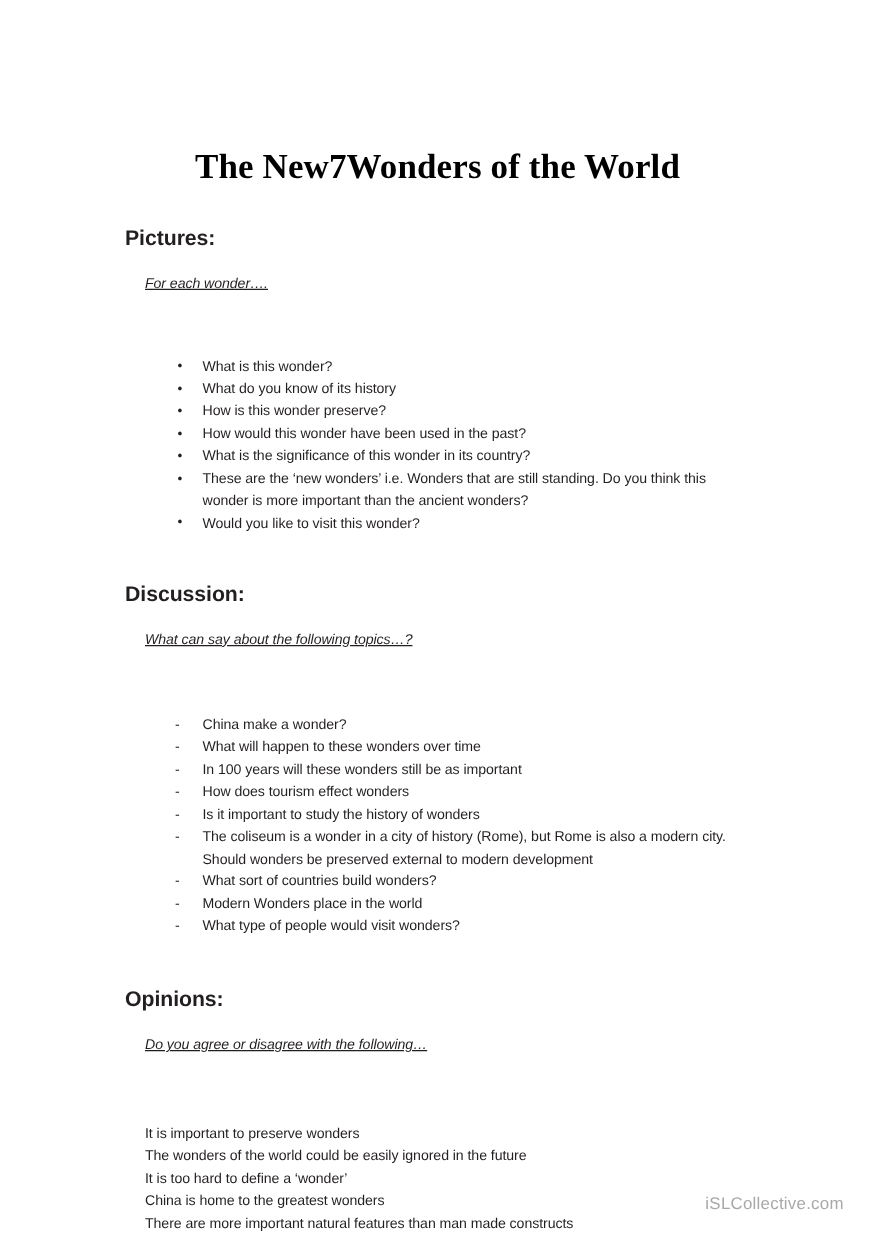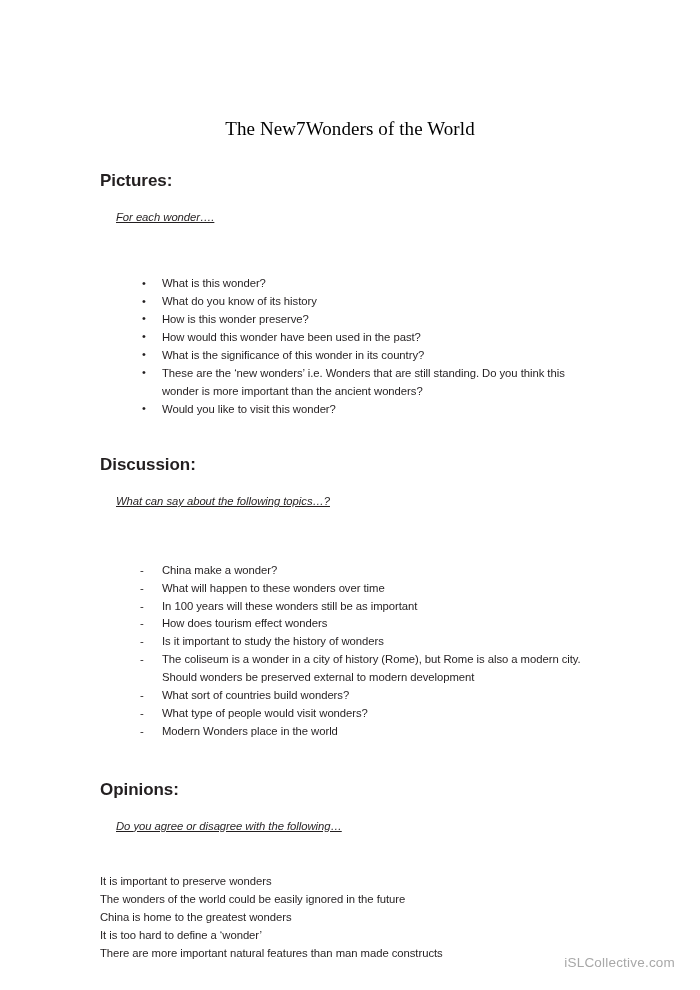--- a/index.html
+++ b/index.html
@@ -29,22 +29,22 @@
   .content {
     position: absolute;
     left: 100px;
     top: 118px;
     width: 500px;
   }
 
   
   .doc-title {
     font-family: "Liberation Serif", "DejaVu Serif", serif;
-    font-size: 19px;
-    font-weight: 400;
+    font-size: 28px;
+    font-weight: 700;
     line-height: 1.15;
     color: #000000;
     text-align: center;
     margin: 0 0 0 0;
     letter-spacing: 0.1px;
     white-space: nowrap;
   }
 
   
   .section-heading {
@@ -101,21 +101,21 @@
     left: 24px;
     top: 0;
     font-size: 11.3px;
     line-height: 17.9px;
     color: #231f20;
   }
 
   
   .statement-list {
     list-style: none;
-    margin: 0;
+    margin: 16px;
     padding: 0;
   }
   .statement-list > li {
     font-size: 11.3px;
     line-height: 17.9px;
     color: #231f20;
     margin: 0;
     letter-spacing: -0.05px;
   }
 
@@ -177,38 +177,38 @@
       <div class="gap-after-subtitle-2"></div>
 
       <ul class="dash-list">
         <li>China make a wonder?</li>
         <li>What will happen to these wonders over time</li>
         <li>In 100 years will these wonders still be as important</li>
         <li>How does tourism effect wonders</li>
         <li>Is it important to study the history of wonders</li>
         <li>The coliseum is a wonder in a city of history (Rome), but Rome is also a modern city. Should wonders be preserved external to modern development</li>
         <li>What sort of countries build wonders?</li>
+        <li>Modern Wonders place in the world</li>
         <li>What type of people would visit wonders?</li>
-        <li>Modern Wonders place in the world</li>
       </ul>
     </div>
 
     <div class="gap-after-list-2"></div>
 
     <div class="section">
       <div class="section-heading">Opinions:</div>
       <div class="section-subtitle">Do you agree or disagree with the following…</div>
 
       <div class="gap-after-subtitle-3"></div>
 
       <ul class="statement-list">
         <li>It is important to preserve wonders</li>
         <li>The wonders of the world could be easily ignored in the future</li>
+        <li>It is too hard to define a ‘wonder’</li>
         <li>China is home to the greatest wonders</li>
-        <li>It is too hard to define a ‘wonder’</li>
         <li>There are more important natural features than man made constructs</li>
       </ul>
     </div>
 
   </div>
 
   <div class="footer-watermark">iSLCollective.com</div>
 
 </div>
 

